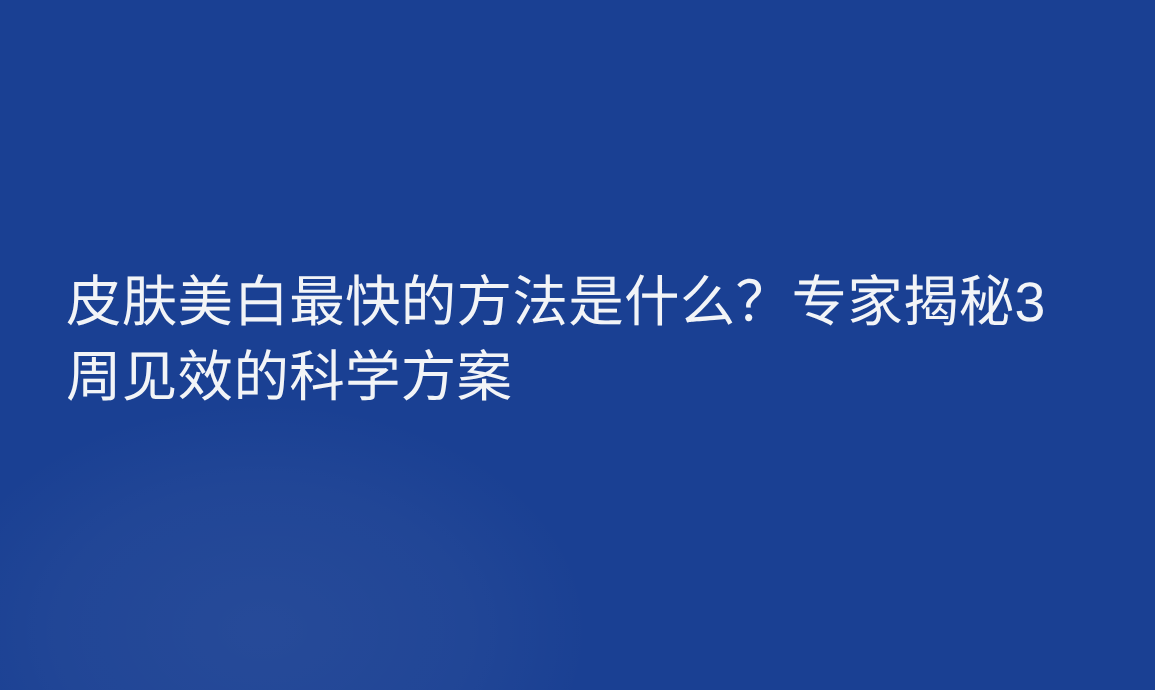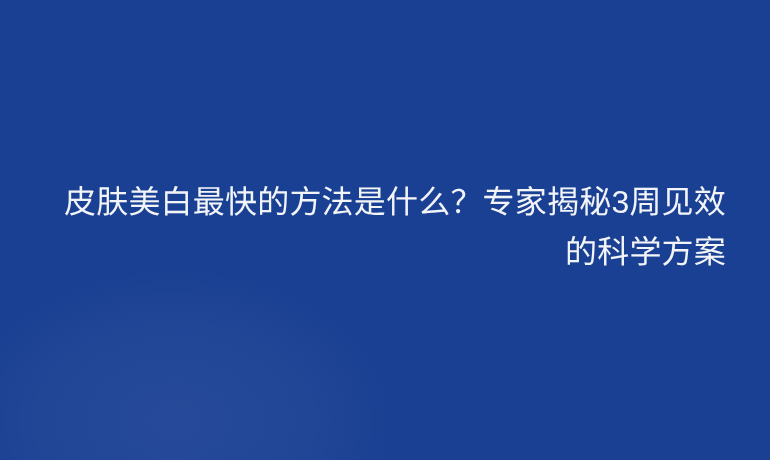--- a/index.html
+++ b/index.html
@@ -48,24 +48,24 @@
     display: flex;
     align-items: center;
     justify-content: center;
     padding: 0 44px;
     box-sizing: border-box;
   }
 
   .headline {
     margin: 0;
     width: 682px;
-    text-align: right;
+    text-align: left;
     color: #f2f4f7;
     font-family: "Liberation Sans", "DejaVu Sans", sans-serif;
-    font-size: 32px;
+    font-size: 37px;
     font-weight: 400;
     line-height: 50px;
     letter-spacing: 0.2px;
     word-break: break-word;
     
     transform: translateY(-3px);
   }
 </style>
 </head>
 <body>

